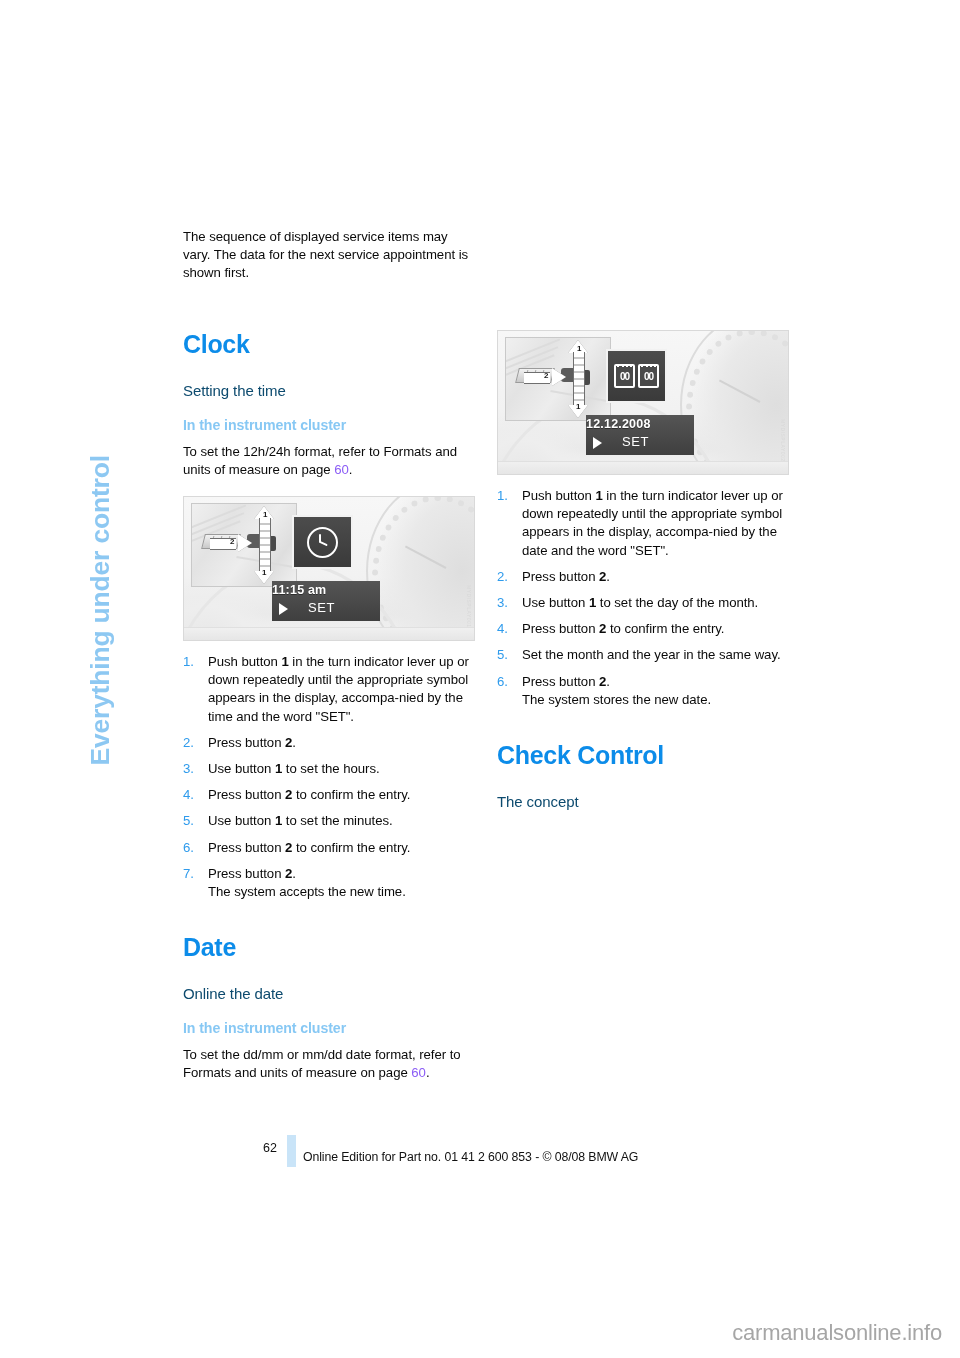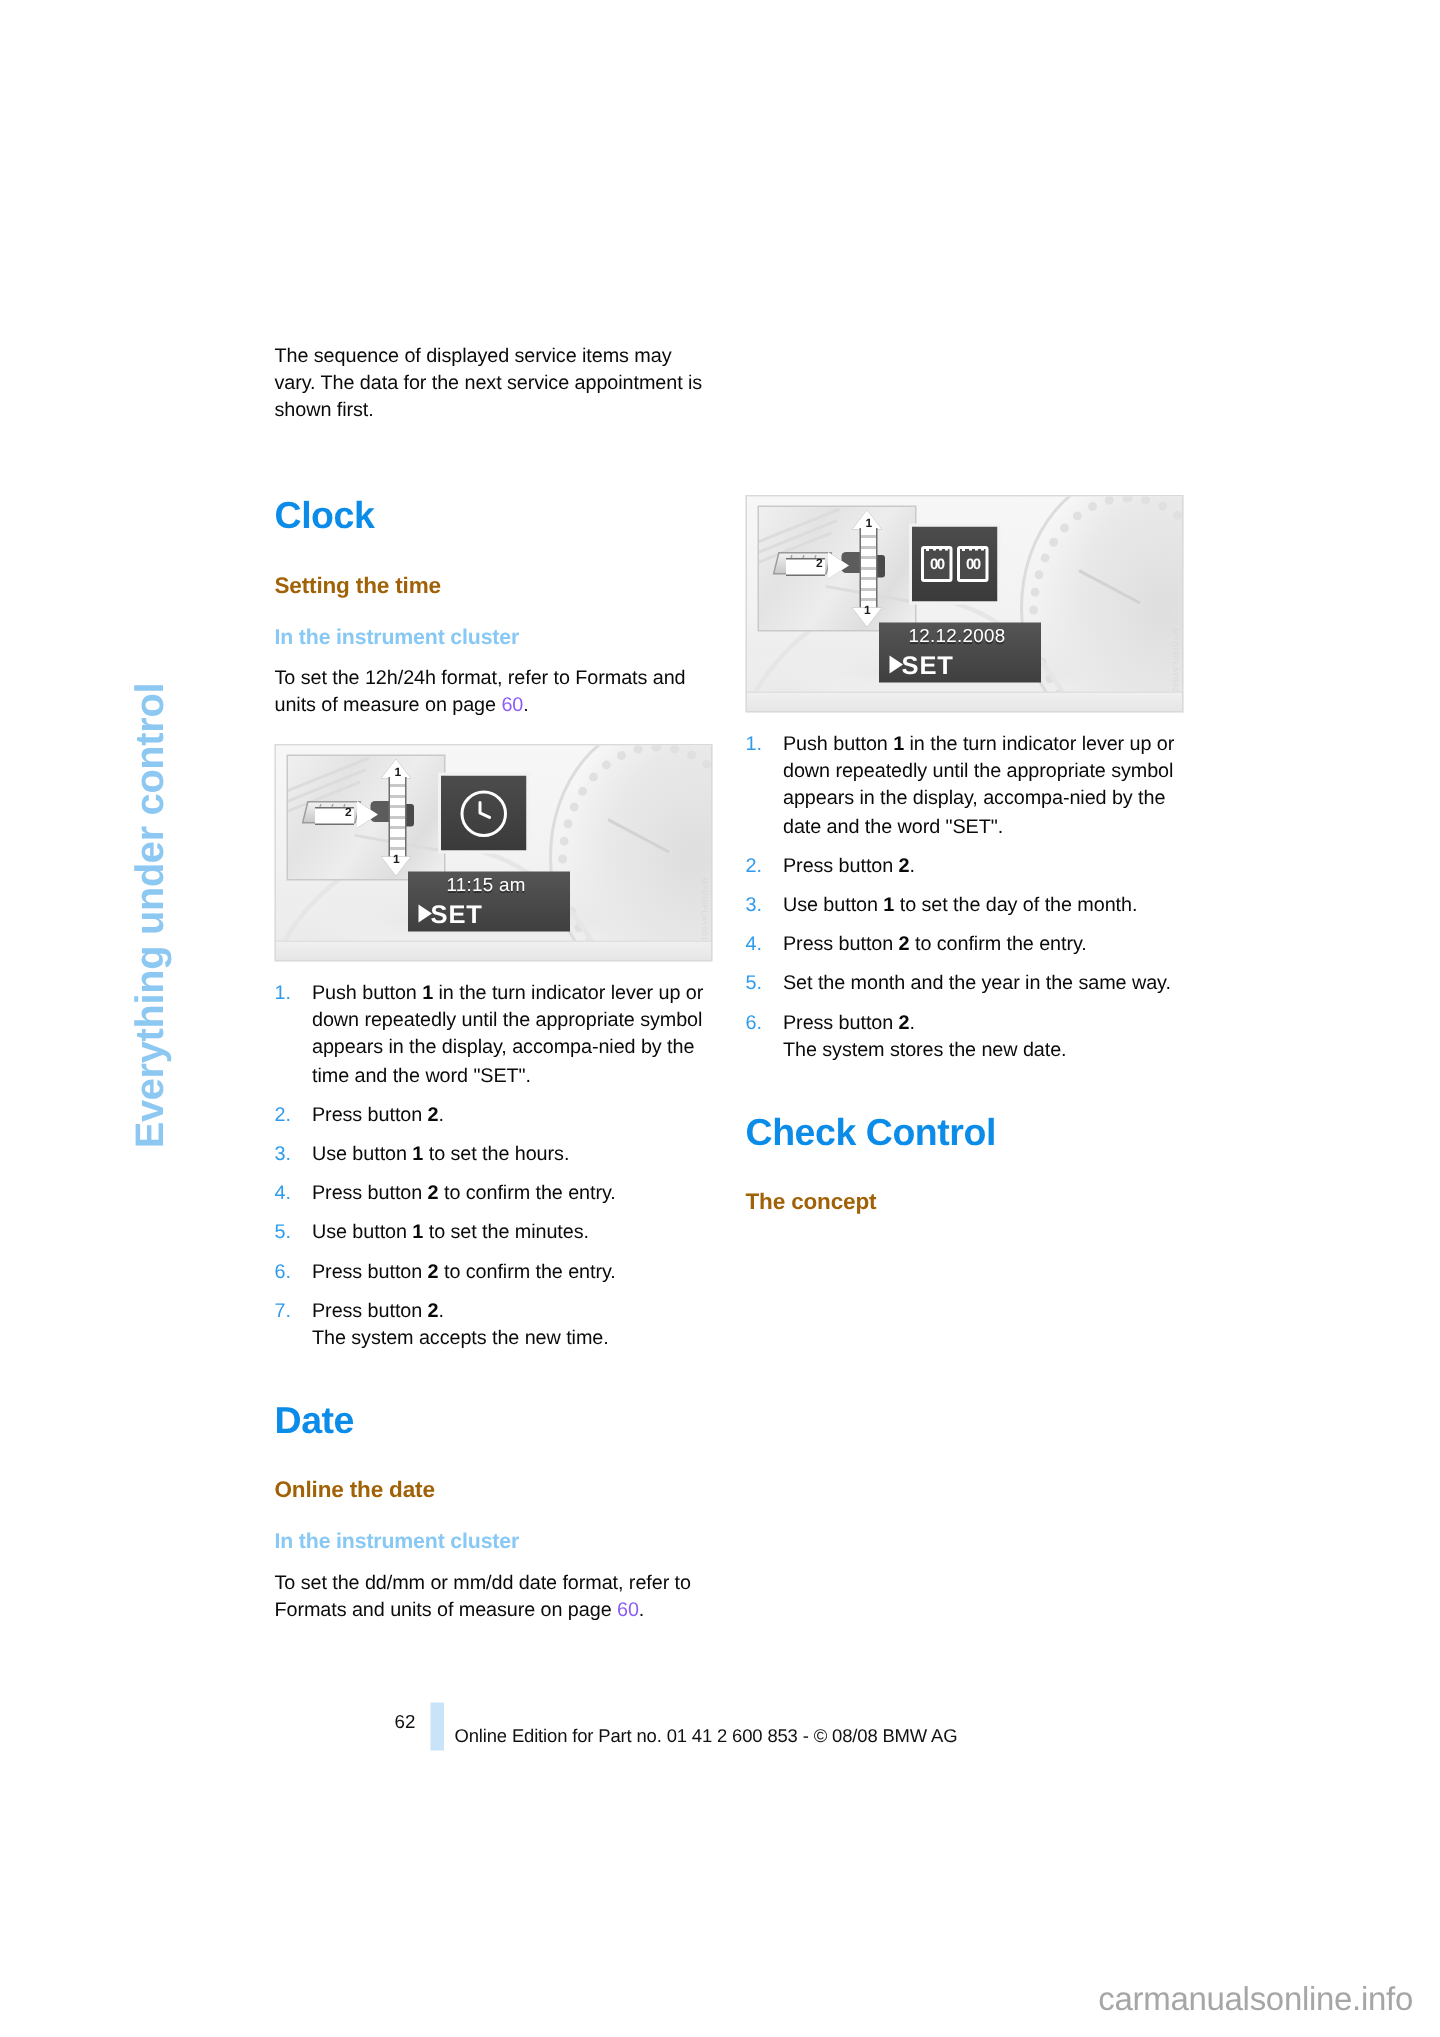--- a/index.html
+++ b/index.html
@@ -66,23 +66,23 @@
   }
   .h1 {
     color: #0C8CE9;
     font-size: 25px;
     font-weight: bold;
     line-height: 28px;
     margin: 0;
     letter-spacing: -0.3px;
   }
   .h2 {
-    color: #a16207;
+    color: #0c4a6e;
     font-size: 15px;
-    font-weight: bold;
+    font-weight: normal;
     line-height: 18px;
     margin: 0;
     letter-spacing: -0.1px;
   }
   .h3 {
     color: #87C8F4;
     font-size: 14.2px;
     font-weight: bold;
     line-height: 17px;
     margin: 0;
@@ -365,32 +365,32 @@
     top: 84px;
     width: 108px;
     height: 40px;
     background: linear-gradient(180deg,#555555,#3f3f3f);
     color: #ffffff;
   }
   .text-panel .line1 {
     position: absolute;
     left: 0; right: 4px;
     top: 2px;
-    text-align: center;
+    text-align: left;
     font-size: 12.5px;
-    font-weight: normal;
+    font-weight: bold;
     letter-spacing: 0.2px;
     text-shadow: 0 1px 0 rgba(0,0,0,0.4);
   }
   .text-panel .line2 {
     position: absolute;
-    left: 15px;
+    left: 36px;
     top: 19px;
-    font-size: 17px;
-    font-weight: bold;
+    font-size: 13px;
+    font-weight: normal;
     letter-spacing: 0.6px;
   }
   .text-panel .tri {
     position: absolute;
     left: 7px;
     top: 22px;
     width: 0; height: 0;
     border-top: 6px solid transparent;
     border-bottom: 6px solid transparent;
     border-left: 9px solid #ffffff;

